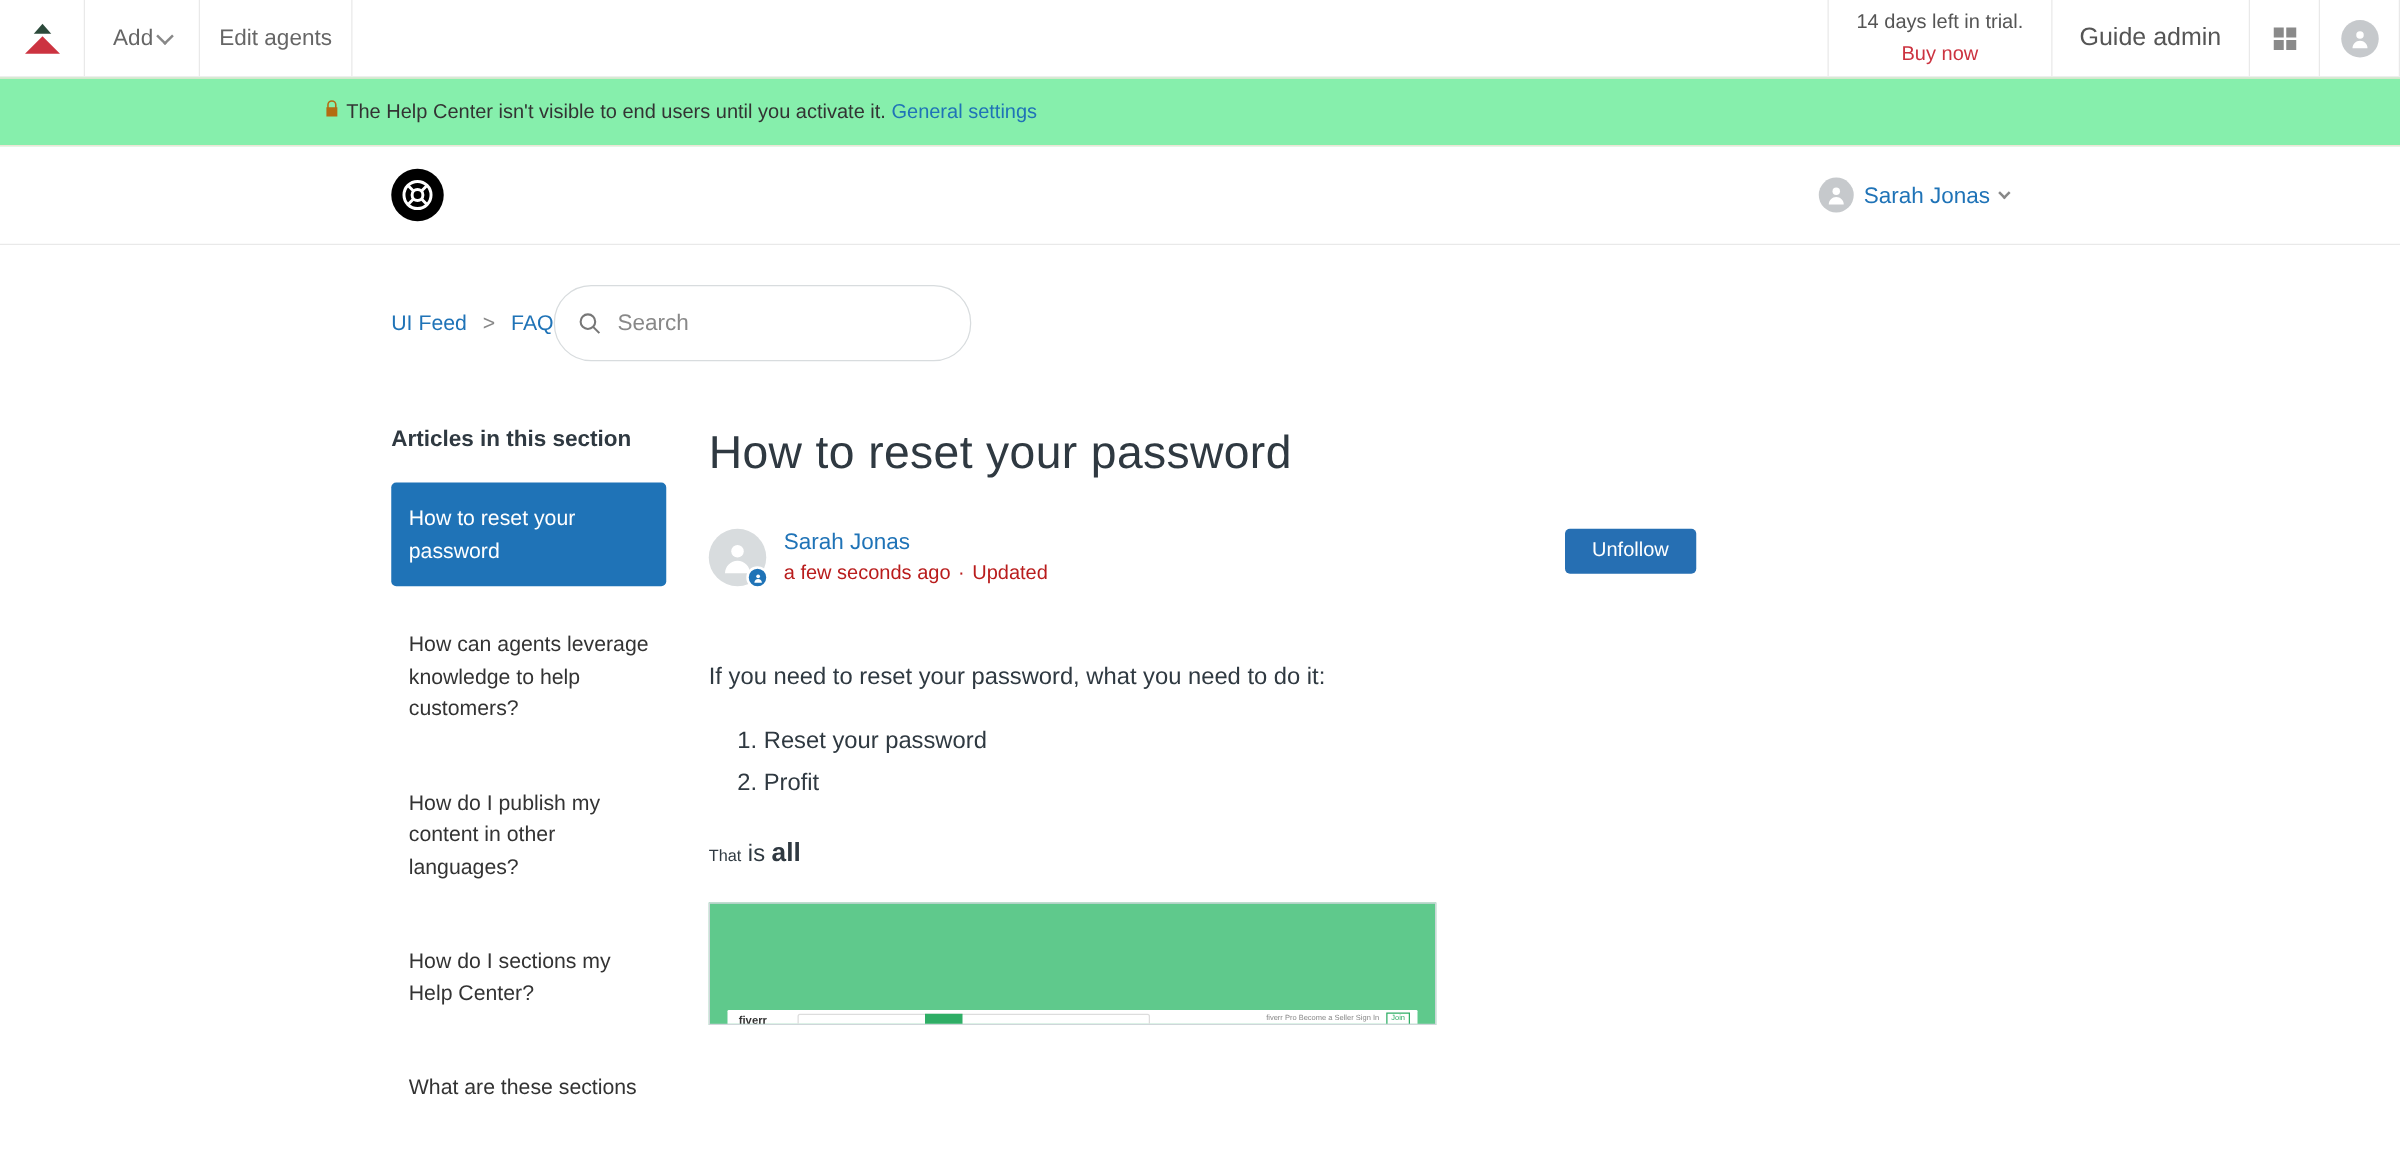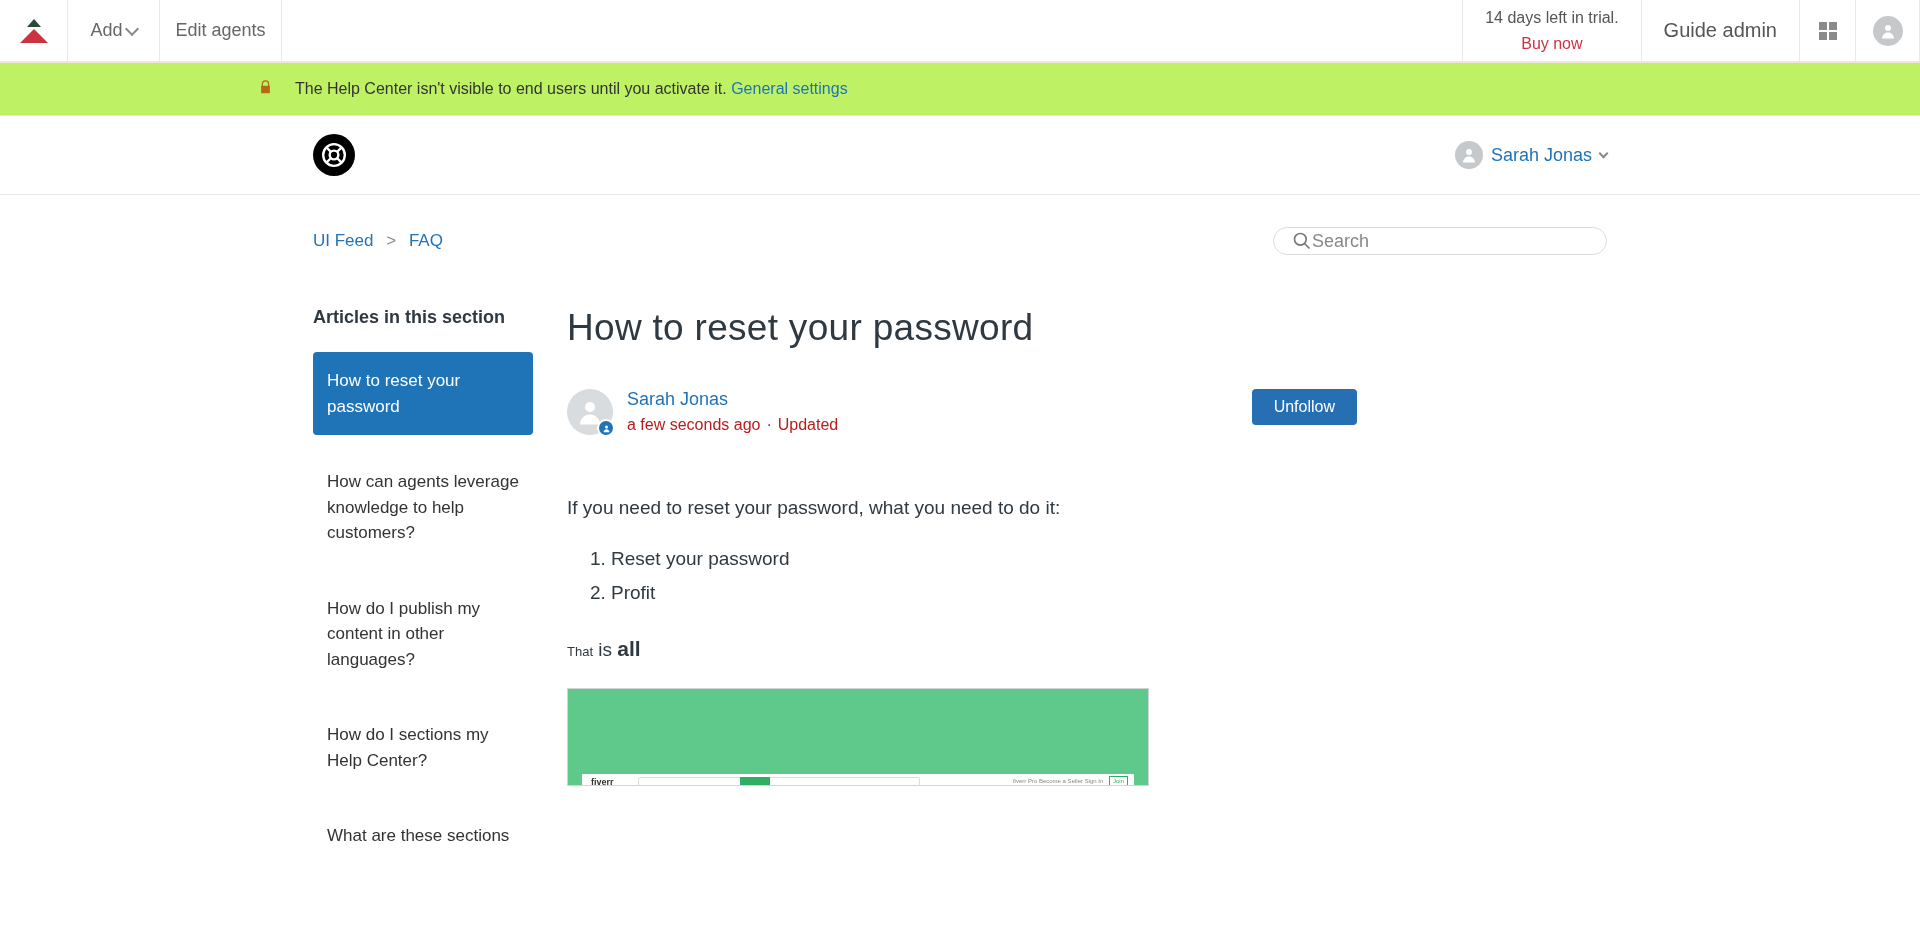--- a/index.html
+++ b/index.html
@@ -23,43 +23,43 @@
   .buy-now { color:#cc3340; cursor:pointer; }
   .guide-admin-cell { padding:0 22px; color:#555; font-size:20px; border-right:1px solid #e9e9e9; }
   .apps-cell { width:56px; cursor:pointer; }
   .apps-icon { width:18px; height:18px; display:grid; grid-template:repeat(2,1fr)/repeat(2,1fr); gap:2px; }
   .apps-icon span { background:#8a8a8a; }
   .avatar-cell { width:64px; border-right:none; }
   .avatar-small { width:30px; height:30px; border-radius:50%; background:#c6c9cc; display:flex; align-items:center; justify-content:center; }
   .avatar-small svg { width:18px; height:18px; fill:#fff; }
 
   
-  .notice { background:#bef264; border-bottom:1px solid #eee5d6; border-top:1px solid #eee5d6; padding:15px 0 15px 258px; display:flex; align-items:center; gap:22px; font-size:16px; }
+  .notice { background:#86efac; border-bottom:1px solid #eee5d6; border-top:1px solid #eee5d6; padding:15px 0 15px 258px; display:flex; align-items:center; gap:4px; font-size:16px; }
   .lock-icon svg { width:15px; height:18px; fill:#b36b12; }
   .notice-text { color:#333; }
   .notice-link { color:#1f73b7; cursor:pointer; }
 
   
   .hc-header-wrap { border-bottom:1px solid #e9e9e9; }
   .hc-header { max-width:1294px; margin:0 auto; height:78px; display:flex; align-items:center; justify-content:space-between; }
   .hc-logo { width:42px; height:42px; border-radius:50%; background:#000; display:flex; align-items:center; justify-content:center; }
   .hc-logo svg { width:26px; height:26px; fill:none; stroke:#fff; stroke-width:2.2; }
   .user-menu { display:flex; align-items:center; gap:8px; cursor:pointer; }
   .user-menu .avatar-small { width:28px; height:28px; }
   .user-name { color:#1f73b7; font-size:18px; }
 
   
   .page { max-width:1294px; margin:0 auto; padding-top:32px; }
 
   
-  .top-row { display:flex; align-items:center; justify-content:space-between; margin-bottom:52px; }
+  .top-row { display:flex; align-items:center; margin-bottom:52px; }
   .breadcrumb { font-size:17px; }
   .breadcrumb a { color:#1f73b7; text-decoration:none; cursor:pointer; }
   .breadcrumb .sep { color:#888; margin:0 8px; }
-  .search-box { width:334px; height:28px; border:1px solid #d8dcde; border-radius:30px; display:flex; align-items:center; padding:0 18px; }
+  .search-box { width:334px; height:61px; border:1px solid #d8dcde; border-radius:30px; display:flex; align-items:center; padding:0 18px; gap:12px; }
   .search-box svg { width:20px; height:20px; stroke:#777; fill:none; stroke-width:2; }
   .search-box input { border:none; outline:none; flex:1; font-size:18px; color:#333; background:transparent; }
   .search-box input::placeholder{ color:#888; }
 
   
   .main { display:flex; align-items:flex-start; gap:34px; }
   .sidebar { width:220px; flex-shrink:0; }
   .sidebar-title { font-size:18px; font-weight:600; color:#2f3941; margin-bottom:24px; }
   .side-item { display:block; padding:16px 14px; font-size:17px; color:#333; border-radius:4px; margin-bottom:18px; line-height:1.5; cursor:pointer; }
   .side-item.active { background:#1f73b7; color:#fff; }

